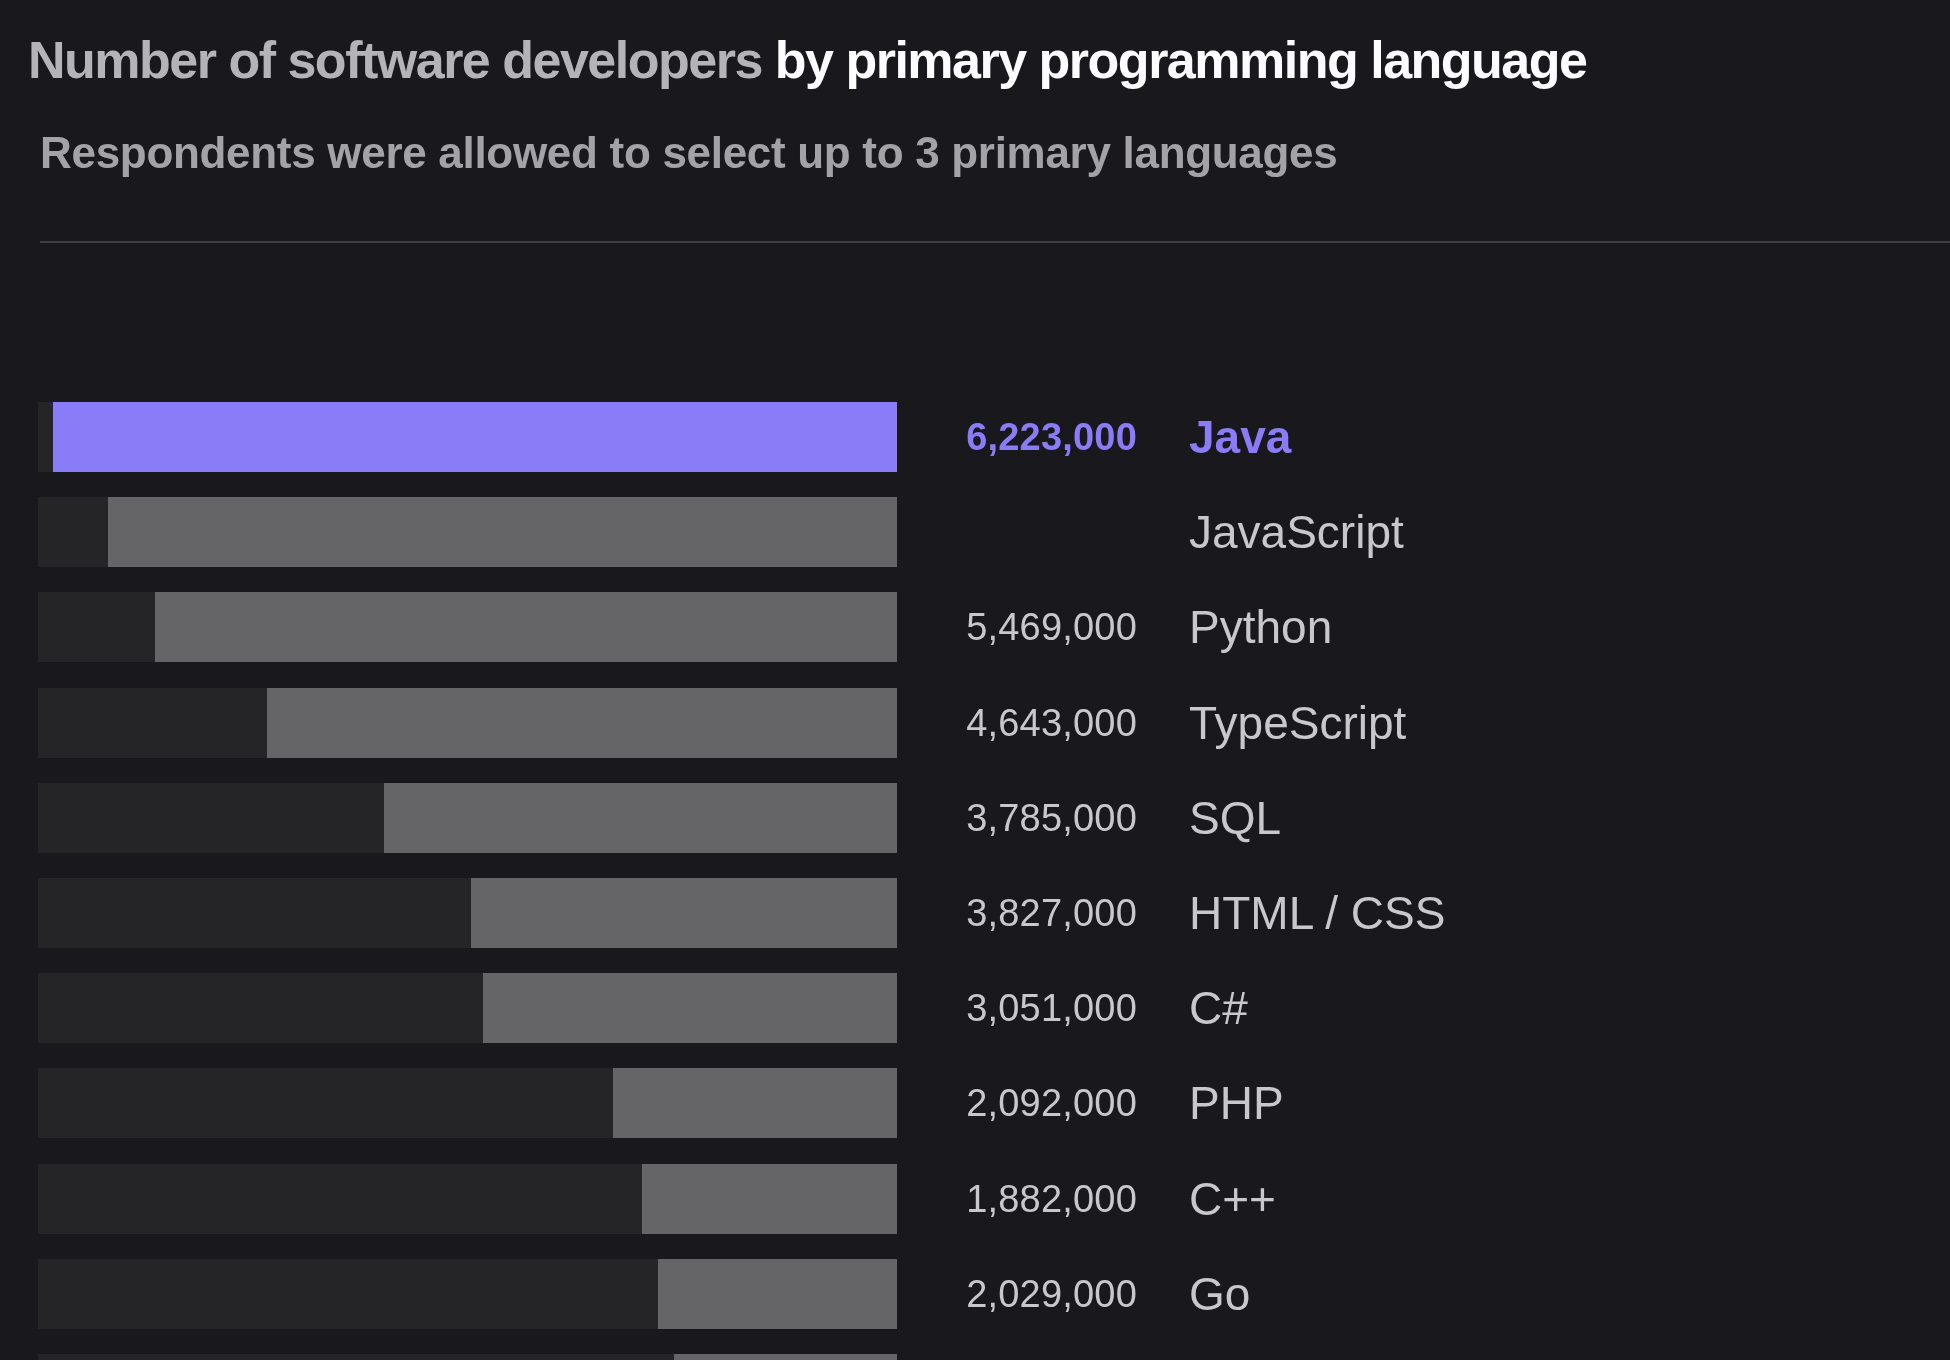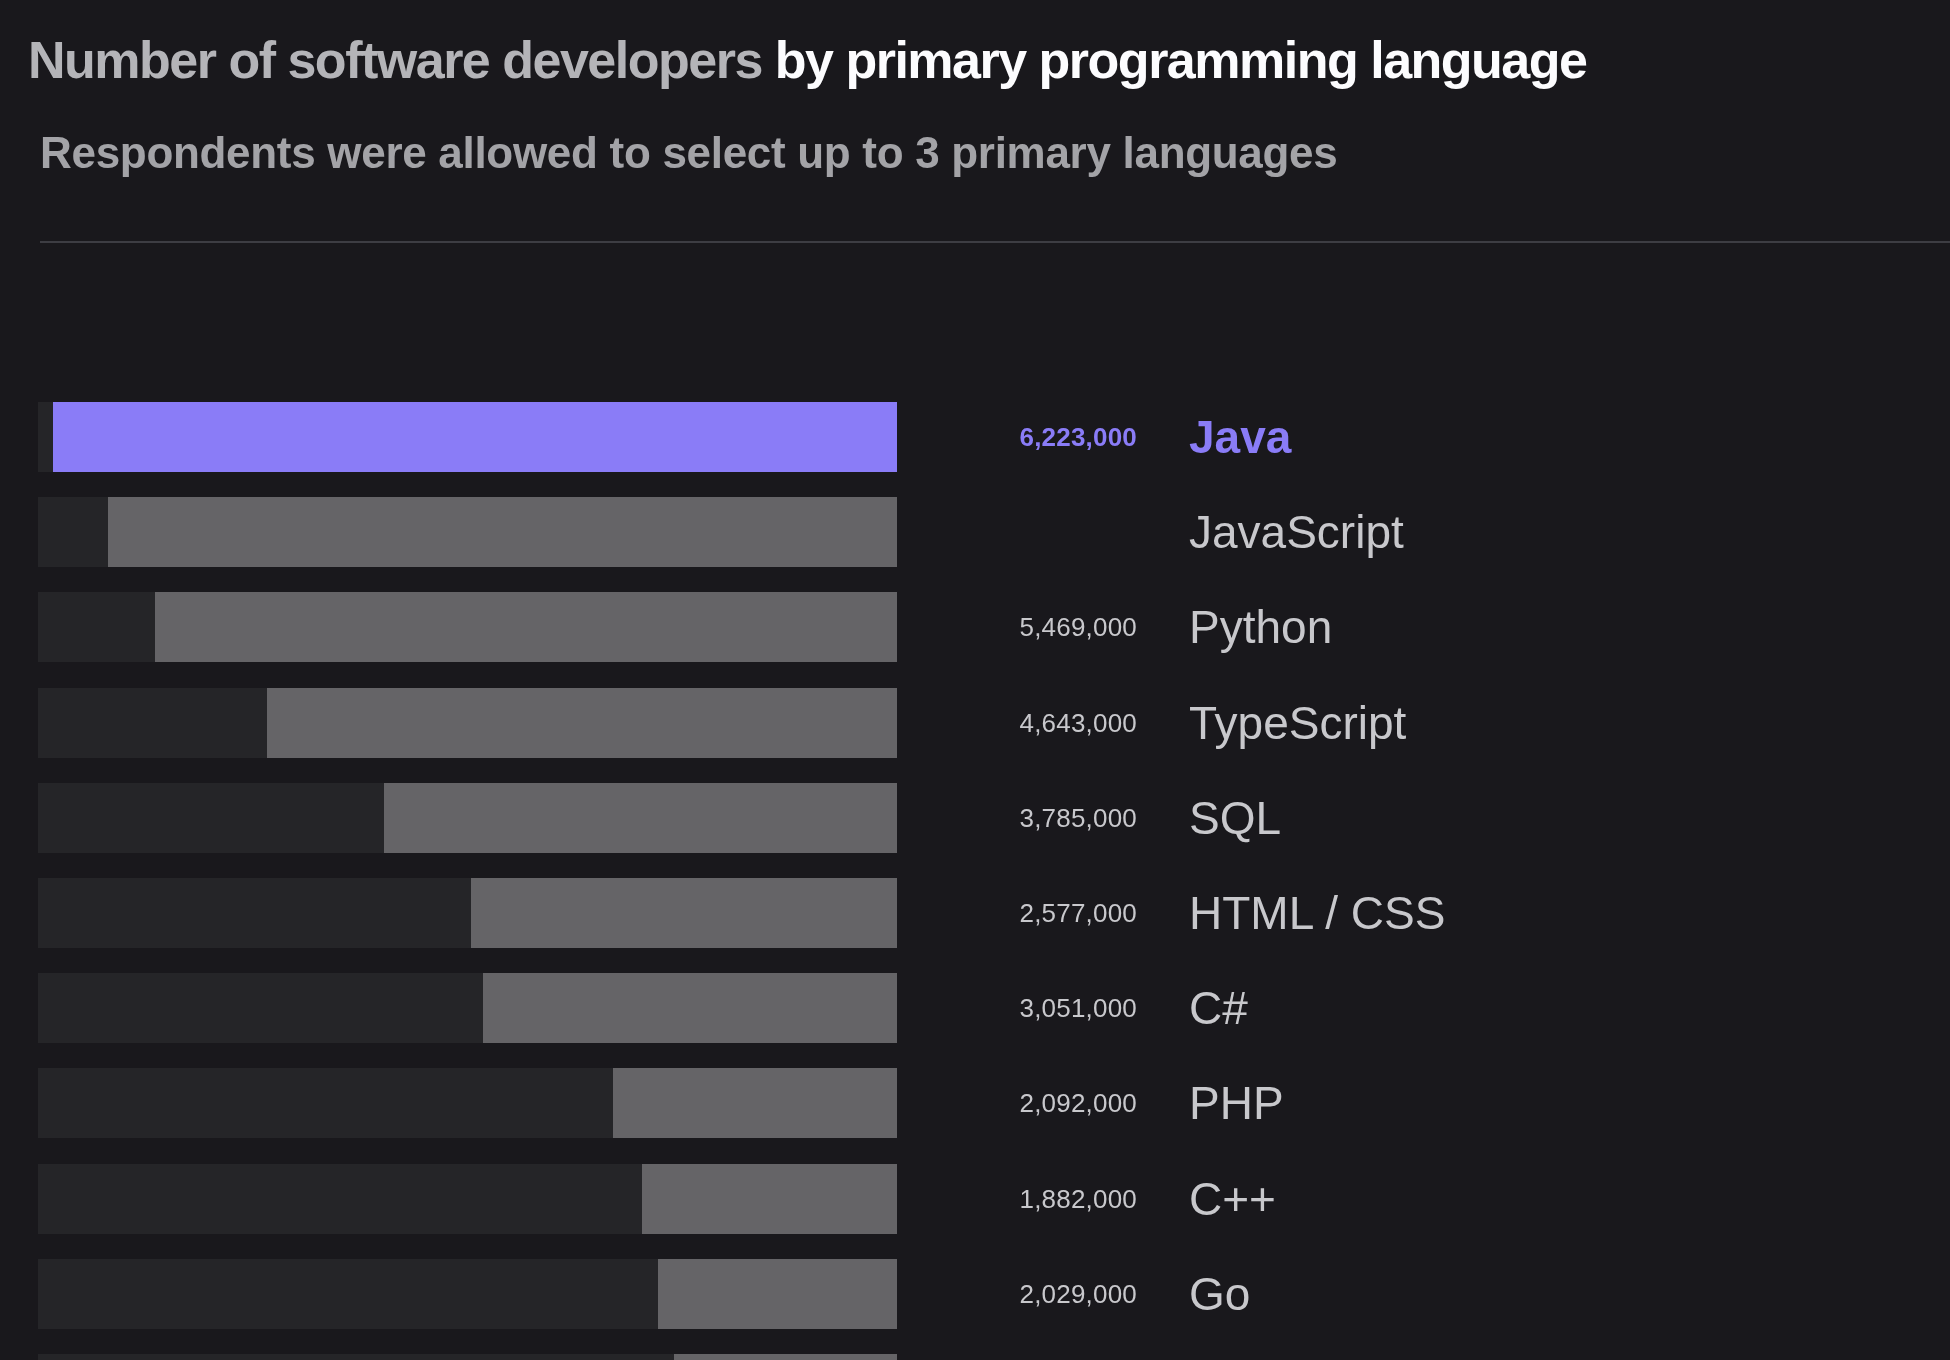--- a/index.html
+++ b/index.html
@@ -38,21 +38,21 @@
     width:859px; height:70px; background:#252528;
   }
   .bar {
     position:absolute; right:0; top:0; height:100%;
     background:#656467;
   }
   .row.hl .bar { background:#8a7cf7; }
   .value {
     position:absolute; left:897px; top:0; width:240px; height:70px;
     line-height:70px; text-align:right;
-    font-size:26px; color:#c8c8cc; letter-spacing:0.2px;
+    font-size:38px; color:#c8c8cc; letter-spacing:0.2px;
     white-space:nowrap;
   }
   .label {
     position:absolute; left:1189px; top:0; height:70px;
     line-height:70px; font-size:46px; color:#c8c8cc;
     white-space:nowrap;
   }
   .row.hl .value, .row.hl .label { color:#8a7cf7; font-weight:700; }
 </style>
 </head>
@@ -96,21 +96,21 @@
     <div class="track">
       <div class="bar" style="width: 59.78%;"></div>
     </div>
     <div class="value">3,785,000</div>
     <div class="label">SQL</div>
   </div>
     <div class="row" style="top: 878px;">
     <div class="track">
       <div class="bar" style="width: 49.61%;"></div>
     </div>
-    <div class="value">2,577,000</div>
+    <div class="value">3,827,000</div>
     <div class="label">HTML / CSS</div>
   </div>
     <div class="row" style="top: 973.2px;">
     <div class="track">
       <div class="bar" style="width: 48.18%;"></div>
     </div>
     <div class="value">3,051,000</div>
     <div class="label">C#</div>
   </div>
     <div class="row" style="top: 1068.4px;">

